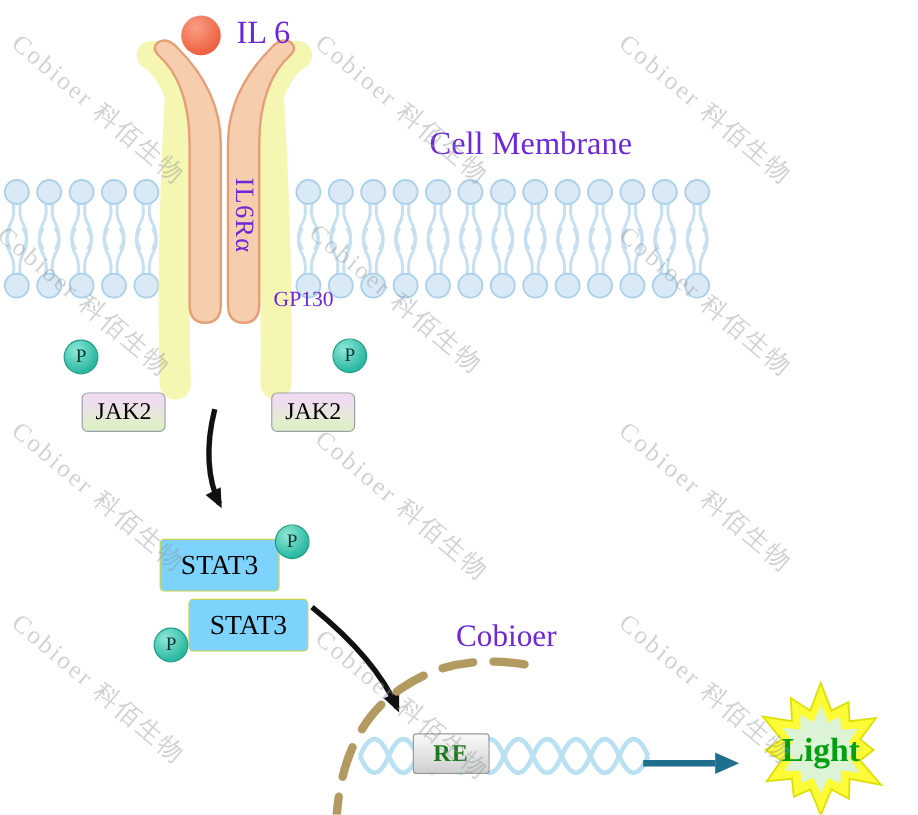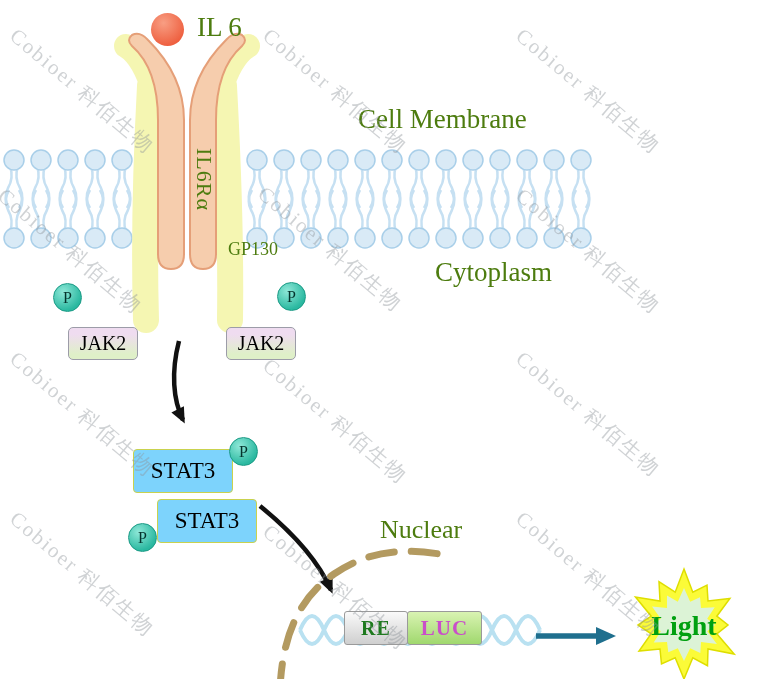--- a/index.html
+++ b/index.html
@@ -1,19 +1,19 @@
 <!DOCTYPE html>
 <html><head>
 <meta charset="utf-8">
 <style>
   html,body{margin:0;padding:0;background:#fff;}
   #stage{position:relative;width:765px;height:679px;background:#ffffff;overflow:hidden;
          font-family:"Liberation Serif",serif;}
   #diagram-svg{position:absolute;left:0;top:0;z-index:2;}
-  .lbl{position:absolute;z-index:3;color:#4d7c0f;font-family:"Liberation Serif",serif;white-space:nowrap;}
+  .lbl{position:absolute;z-index:3;color:#6d28d9;font-family:"Liberation Serif",serif;white-space:nowrap;}
   .big-label{font-size:27px;}
   .mid-label{font-size:18px;}
   #il6-ball{position:absolute;left:151px;top:13px;width:33px;height:33px;border-radius:50%;
             background:radial-gradient(circle at 38% 30%, #f89e83, #ee5f3f 75%);z-index:3;}
   #il6-label{left:197px;top:12px;font-size:27px;}
   #cell-membrane-label{left:358px;top:104px;}
   #cytoplasm-label{left:435px;top:257px;}
   #nuclear-label{left:380px;top:515px;font-size:26px;}
   #il6ra-label{left:191px;top:148px;writing-mode:vertical-rl;font-size:22px;letter-spacing:1px;}
   #gp130-label{left:228px;top:239px;}
@@ -144,38 +144,36 @@
     <g>
       <polygon id="star-outer" fill="#fbfb38" stroke="#dede00" stroke-width="1.5" points="684.0,569.0 692.8,592.2 707.0,585.2 708.0,601.0 729.9,598.5 716.8,616.2 728.0,625.0 716.8,633.8 734.2,654.0 708.0,649.0 707.5,665.7 692.8,657.8 684.0,679.0 675.2,657.8 661.5,664.0 660.0,649.0 639.0,651.0 651.2,633.8 638.0,625.0 651.2,616.2 635.5,597.0 660.0,601.0 659.0,581.7 675.2,592.2"></polygon>
       <polygon id="star-inner" fill="#dcf3d6" points="684.0,588.0 690.2,601.8 700.0,597.3 701.0,608.0 714.7,607.3 707.2,618.8 715.0,625.0 707.2,631.2 716.9,644.0 701.0,642.0 700.3,653.1 690.2,648.2 684.0,661.0 677.8,648.2 668.3,652.3 667.0,642.0 653.7,642.5 660.8,631.2 652.0,625.0 660.8,618.8 652.0,606.5 667.0,608.0 667.0,595.6 677.8,601.8"></polygon>
     </g>
   </svg>
 
   <div id="il6-ball"></div>
   <div id="il6-label" class="lbl">IL 6</div>
 
   <div id="cell-membrane-label" class="lbl big-label">Cell Membrane</div>
-  <div id="cytoplasm-label" class="lbl big-label">Cytoplasm</div>
-  <div id="nuclear-label" class="lbl">Nuclear</div>
+  <div id="nuclear-label" class="lbl">Cobioer</div>
 
   <div id="il6ra-label" class="lbl">IL6Rα</div>
   <div id="gp130-label" class="lbl mid-label">GP130</div>
 
   <div id="jak2-left-box" class="jak2-box">JAK2</div>
   <div id="jak2-right-box" class="jak2-box">JAK2</div>
   <div id="p-jak2-left" class="p-badge">P</div>
   <div id="p-jak2-right" class="p-badge">P</div>
 
   <div id="stat3-upper-box" class="stat3-box">STAT3</div>
   <div id="stat3-lower-box" class="stat3-box">STAT3</div>
   <div id="p-stat3-upper" class="p-badge">P</div>
   <div id="p-stat3-lower" class="p-badge">P</div>
 
   <div id="re-box" class="gene-box">RE</div>
-  <div id="luc-box" class="gene-box">LUC</div>
   <div id="light-label">Light</div>
 
   <div class="wm" style="left:22px;top:22px">Cobioer 科佰生物</div>
   <div class="wm" style="left:275px;top:22px">Cobioer 科佰生物</div>
   <div class="wm" style="left:528px;top:22px">Cobioer 科佰生物</div>
   <div class="wm" style="left:10px;top:182px">Cobioer 科佰生物</div>
   <div class="wm" style="left:270px;top:180px">Cobioer 科佰生物</div>
   <div class="wm" style="left:528px;top:182px">Cobioer 科佰生物</div>
   <div class="wm" style="left:22px;top:345px">Cobioer 科佰生物</div>
   <div class="wm" style="left:275px;top:352px">Cobioer 科佰生物</div>

